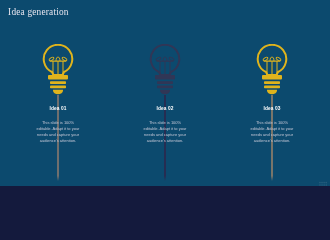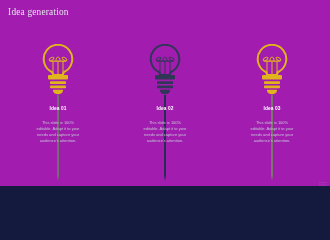--- a/index.html
+++ b/index.html
@@ -1,19 +1,19 @@
 <!DOCTYPE html>
 <html><head>
 <meta charset="utf-8">
 <title>Idea generation</title>
 <style>
   html,body{margin:0;padding:0;}
   body{width:330px;height:186px;overflow:hidden;background:#141a3d;
        font-family:"Liberation Sans",sans-serif;-webkit-font-smoothing:antialiased;}
-  .slide{position:relative;width:330px;height:186px;background:#a21caf;overflow:hidden;}
+  .slide{position:relative;width:330px;height:186px;background:#0c4a6e;overflow:hidden;}
 
   .title{position:absolute;left:8.1px;top:7px;
          font-family:"Liberation Serif",serif;font-size:9.3px;
          color:#e7e5ef;letter-spacing:.2px;line-height:11px;white-space:nowrap;}
 
   .col{position:absolute;top:0;width:107px;height:186px;}
   .col-1{left:4.5px;}
   .col-2{left:111.5px;}
   .col-3{left:218.5px;}
 

